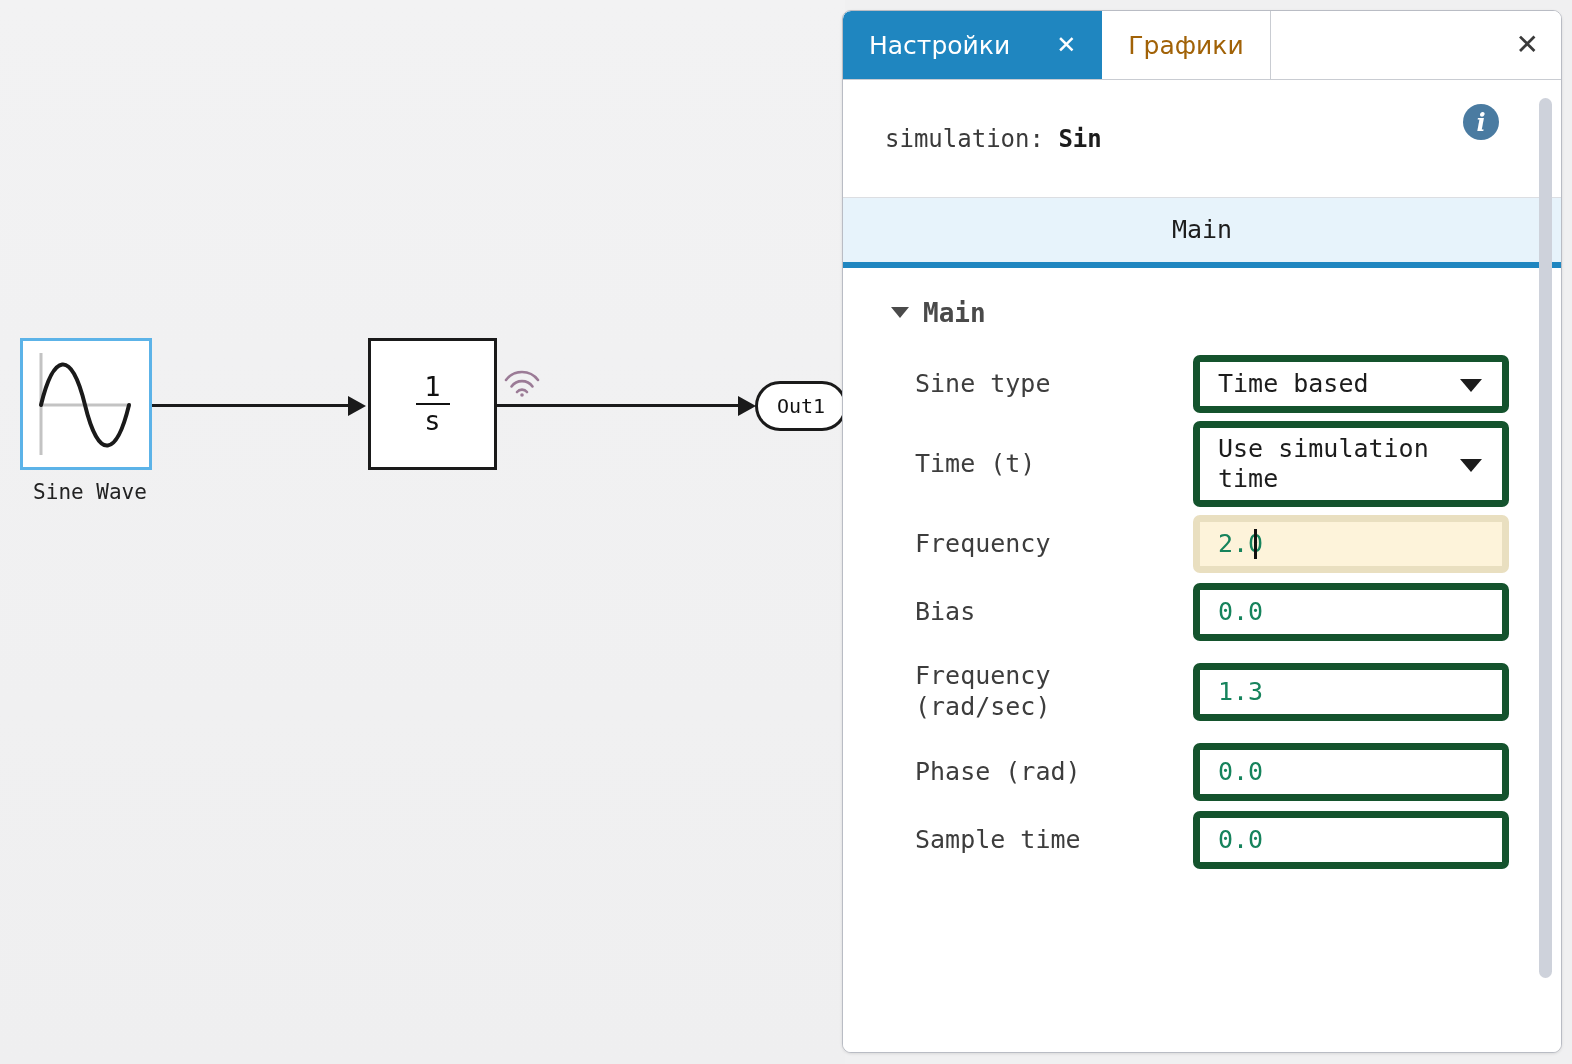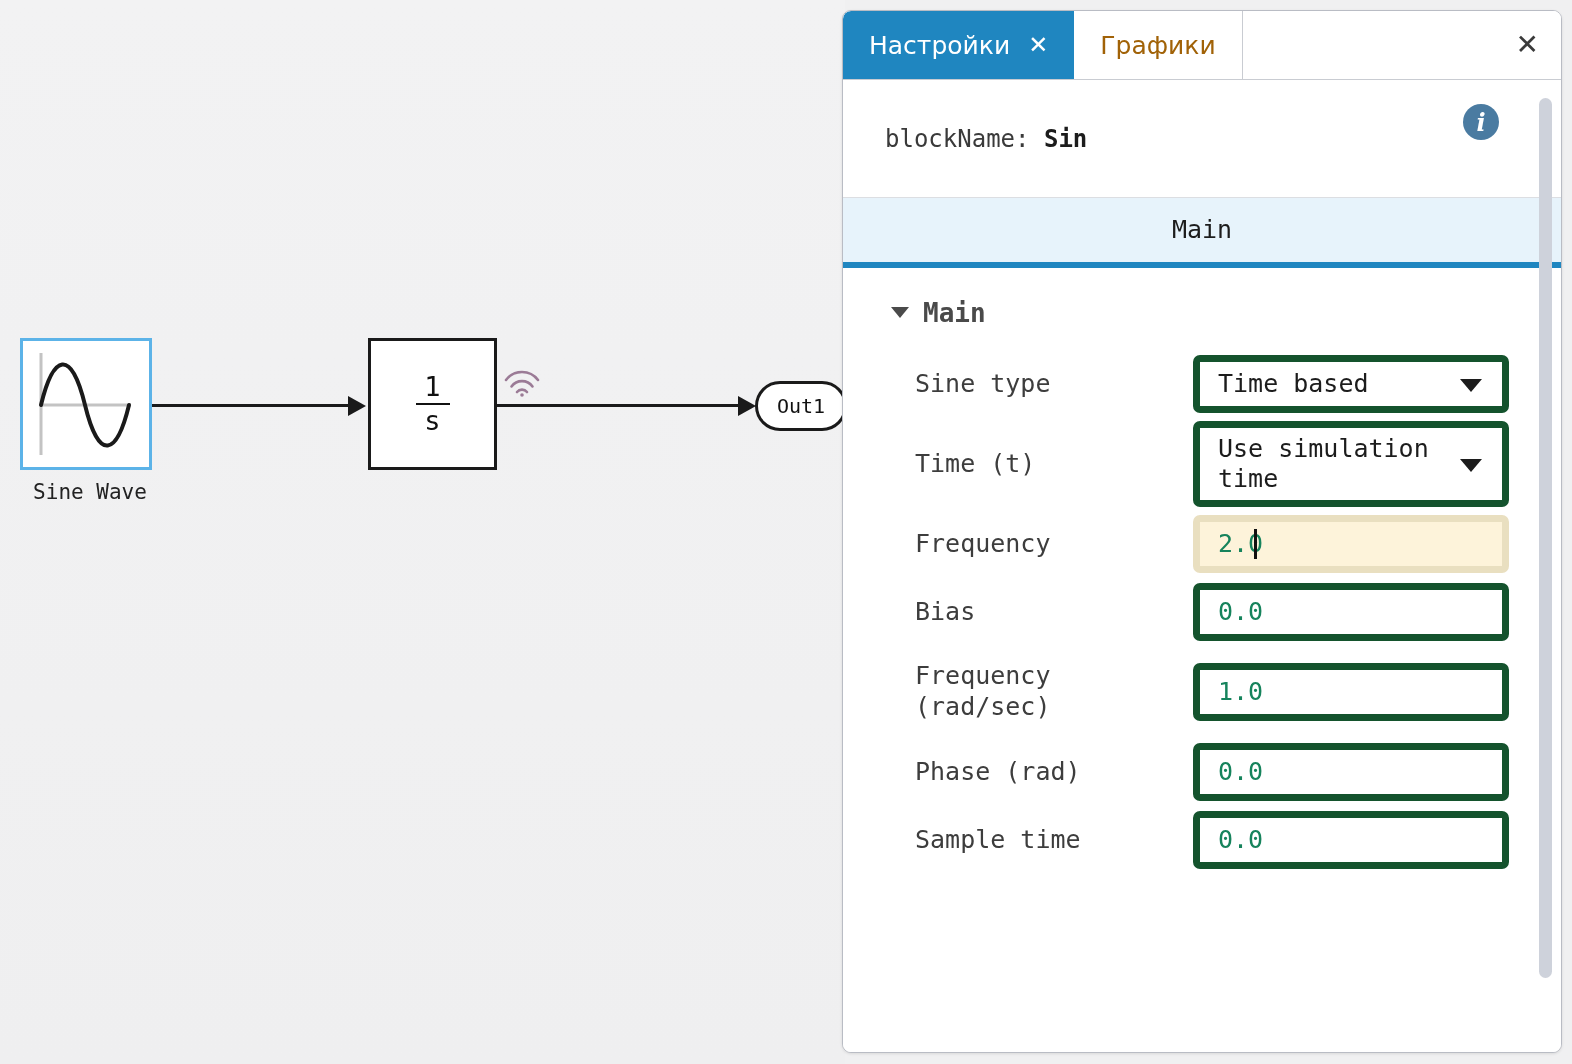--- a/index.html
+++ b/index.html
@@ -142,20 +142,21 @@
     font-family: "DejaVu Sans", "Liberation Sans", sans-serif;
     font-size: 25px;
     padding: 0 26px;
     box-sizing: border-box;
     white-space: nowrap;
   }
   .tab.active {
     background: #1f86c0;
     color: #ffffff;
     border-top-left-radius: 8px;
+    gap: 28px;
   }
   .tab.inactive {
     background: #ffffff;
     color: #a16207;
     border-right: 1px solid #c9ccd2;
   }
   .tab-close {
     margin-left: 18px;
     font-size: 24px;
     font-weight: 400;
@@ -373,21 +374,21 @@
       <span>Графики</span>
     </div>
     <div id="tab-filler">
       <span id="panel-close">✕</span>
     </div>
   </div>
 
   <div id="panel-body">
 
     <div id="block-info">
-      <div class="info-line"><span>blockName: </span><b>Sin</b></div>
+      <div class="info-line"><span>simulation: </span><b>Sin</b></div>
       <div id="info-icon">
         <svg viewBox="0 0 40 40" xmlns="http://www.w3.org/2000/svg">
           <circle cx="20" cy="20" r="18" fill="#4a7ba1"></circle>
           <text x="20" y="29" text-anchor="middle" font-family="DejaVu Serif, Liberation Serif, serif" font-style="italic" font-weight="700" font-size="24" fill="#ffffff">i</text>
         </svg>
       </div>
     </div>
 
     <div id="section-tabbar">
       <div id="section-tab-main">Main</div>
@@ -427,21 +428,21 @@
       <div class="row">
         <div class="row-label">Bias</div>
         <div class="field">
           <span>0.0</span>
         </div>
       </div>
 
       <div class="row tall">
         <div class="row-label">Frequency (rad/sec)</div>
         <div class="field">
-          <span>1.0</span>
+          <span>1.3</span>
         </div>
       </div>
 
       <div class="row">
         <div class="row-label">Phase (rad)</div>
         <div class="field">
           <span>0.0</span>
         </div>
       </div>
 

